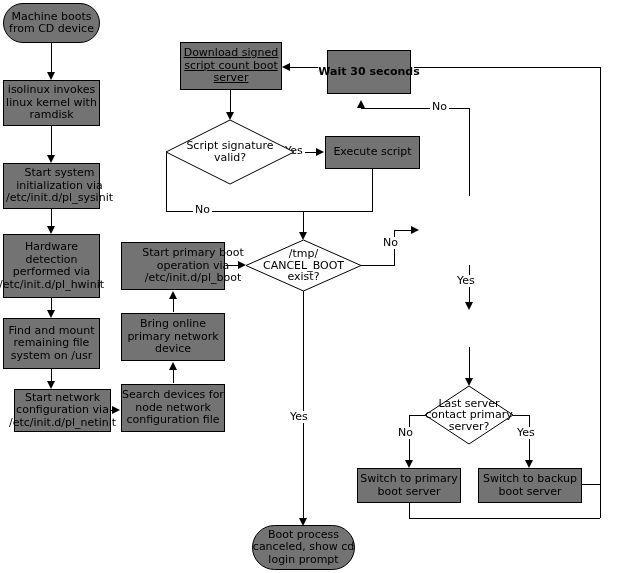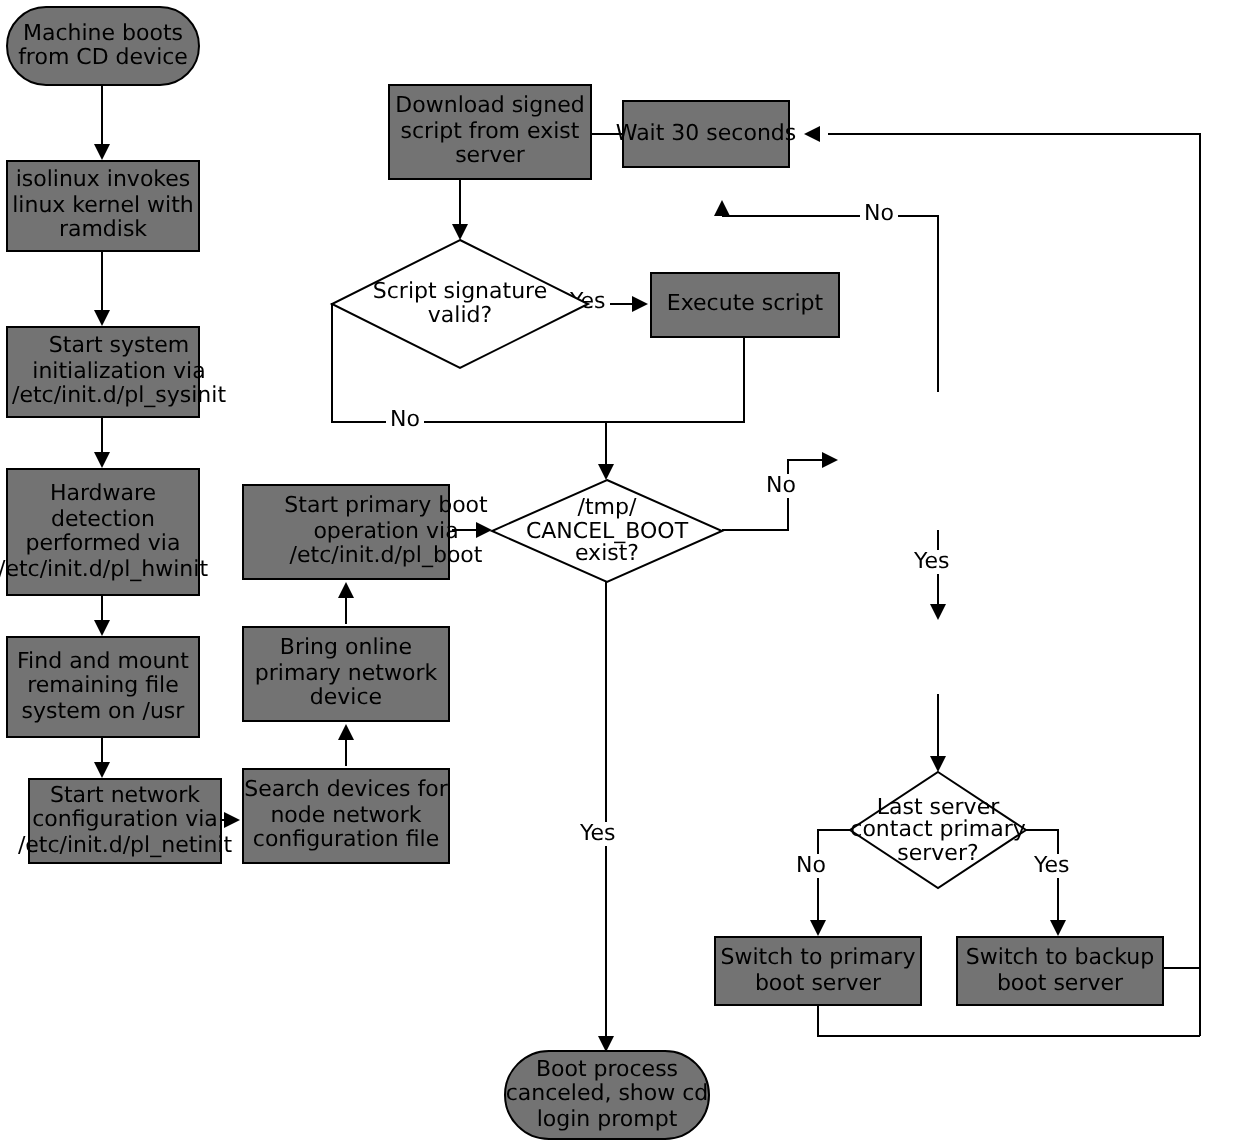--- a/index.html
+++ b/index.html
@@ -229,29 +229,29 @@
   </div>
 
   <div class="node" style="left:121px;top:242px;width:104px;height:48px;padding-left:40px;">
     <span class="txt">
       <span>Start primary boot</span><br>
       <span>operation via</span><br>
       <span>/etc/init.d/pl_boot</span>
     </span>
   </div>
 
-  <div class="node" style="left:194px;top:42px;width:102px;height:48px;">
+  <div class="node" style="left:180px;top:42px;width:102px;height:48px;text-decoration:underline;">
     <span class="txt">
       <span>Download signed</span><br>
-      <span>script from exist</span><br>
+      <span>script count boot</span><br>
       <span>server</span>
     </span>
   </div>
 
-  <div class="node" style="left:311px;top:50px;width:84px;height:34px;">
+  <div class="node" style="left:327px;top:50px;width:84px;height:44px;font-weight:bold;">
     <span class="txt">
       <span>Wait 30 seconds</span>
     </span>
   </div>
 
   <div class="node" style="left:325px;top:136px;width:95px;height:33px;">
     <span class="txt">
       <span>Execute script</span>
     </span>
   </div>

